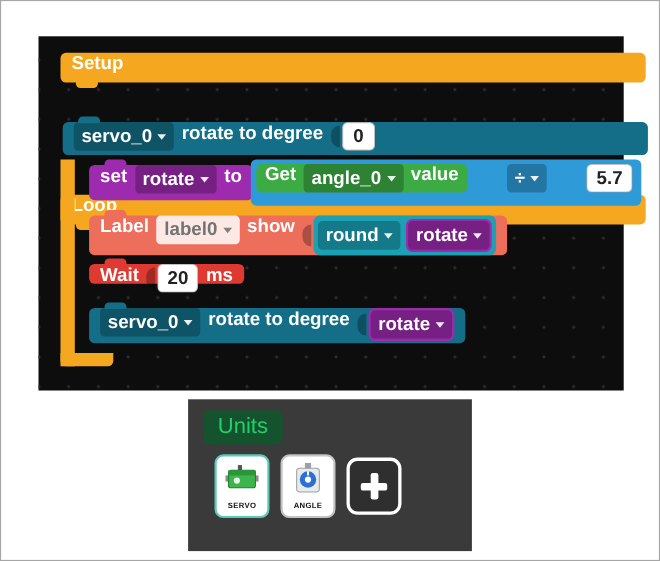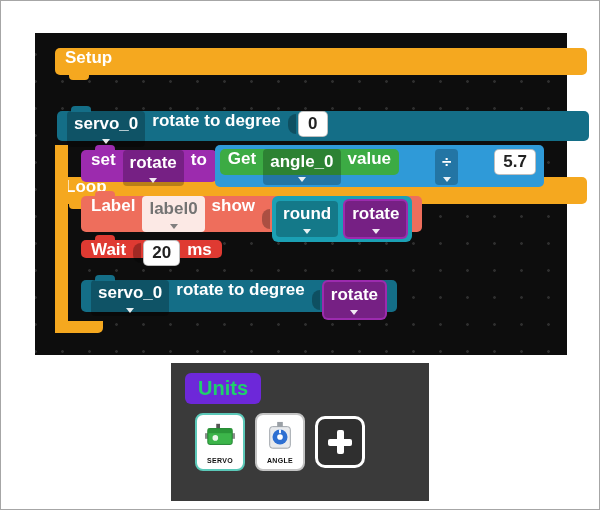--- a/index.html
+++ b/index.html
@@ -28,21 +28,21 @@
   .b-blue   { background:var(--math-blue,#2f9ad8); height:34px; padding:4px 8px 4px 5px; margin-left:-2px;gap:36px; }
   .b-coral  { background:var(--display-coral,#ee6e5c); height:36px; }
   .b-red    { background:var(--control-red,#df3a32); height:18px; }
   .nest-cyan{ display:flex; align-items:center; gap:5px; background:var(--round-cyan,#1ba0b4);
               border-radius:6px; padding:3px 4px; }
   .var-block{ display:inline-flex; background:var(--variable-purple,#9c2bae);
               border-radius:6px; padding:2px; }
   .chip {
     display:inline-flex; align-items:center; gap:5px;
     background:rgba(0,0,0,0.24); border-radius:4px; padding:3px 7px;
-    font-weight:600; cursor:pointer;flex-direction:column;
+    font-weight:600; cursor:pointer;
   }
   .chip-light { background:#fce9e5; color:#737373; }
   .arrow { width:0; height:0; border-left:4px solid transparent; border-right:4px solid transparent;
            border-top:5px solid currentColor; opacity:.9; }
   .valwrap { display:flex; align-items:center; gap:2px; }
   .socket { width:8px; height:20px; border-radius:10px 0 0 10px; background:rgba(0,0,0,0.28); }
   .input {
     background:#fff; color:#222; border:1px solid rgba(0,0,0,0.25);
     border-radius:5px; padding:2px 8px; min-width:12px; text-align:center; font-weight:600;
   }
@@ -53,23 +53,23 @@
   .bump-bottom::after {
     content:""; position:absolute; bottom:-5px; left:14px; width:20px; height:6px;
     border-radius:0 0 4px 4px; background:inherit;
   }
   .spine { background:var(--event-yellow,#f5a81f); }
   .foot  { background:var(--event-yellow,#f5a81f); border-radius:0 0 5px 5px; }
   
   .panel { position:absolute; left:170px; top:362px; width:258px; height:138px;
            background:var(--panel-gray,#3a3a3a); }
   .panel-title-badge {
-    position:absolute; left:14px; top:10px; background:#6d28d9;
+    position:absolute; left:14px; top:10px; background:#14532d;
     border-radius:6px; padding:4px 13px;
-    color:var(--units-green,#1fd06b); font-size:20px; font-weight:bold;
+    color:var(--units-green,#1fd06b); font-size:20px; font-weight:normal;
   }
   .units-row { position:absolute; left:24px; top:50px; display:flex; align-items:center; gap:10px; }
   .unit-card {
     width:50px; height:58px; background:#fff; border-radius:8px;
     display:flex; flex-direction:column; align-items:center; justify-content:center;
     gap:2px; box-sizing:border-box; cursor:pointer;
   }
   .unit-card.servo { border:2px solid #5bc8b8; }
   .unit-card.angle { border:2px solid #c4c4c4; }
   .unit-label { font-size:7px; font-weight:bold; color:#111; letter-spacing:.3px; }

